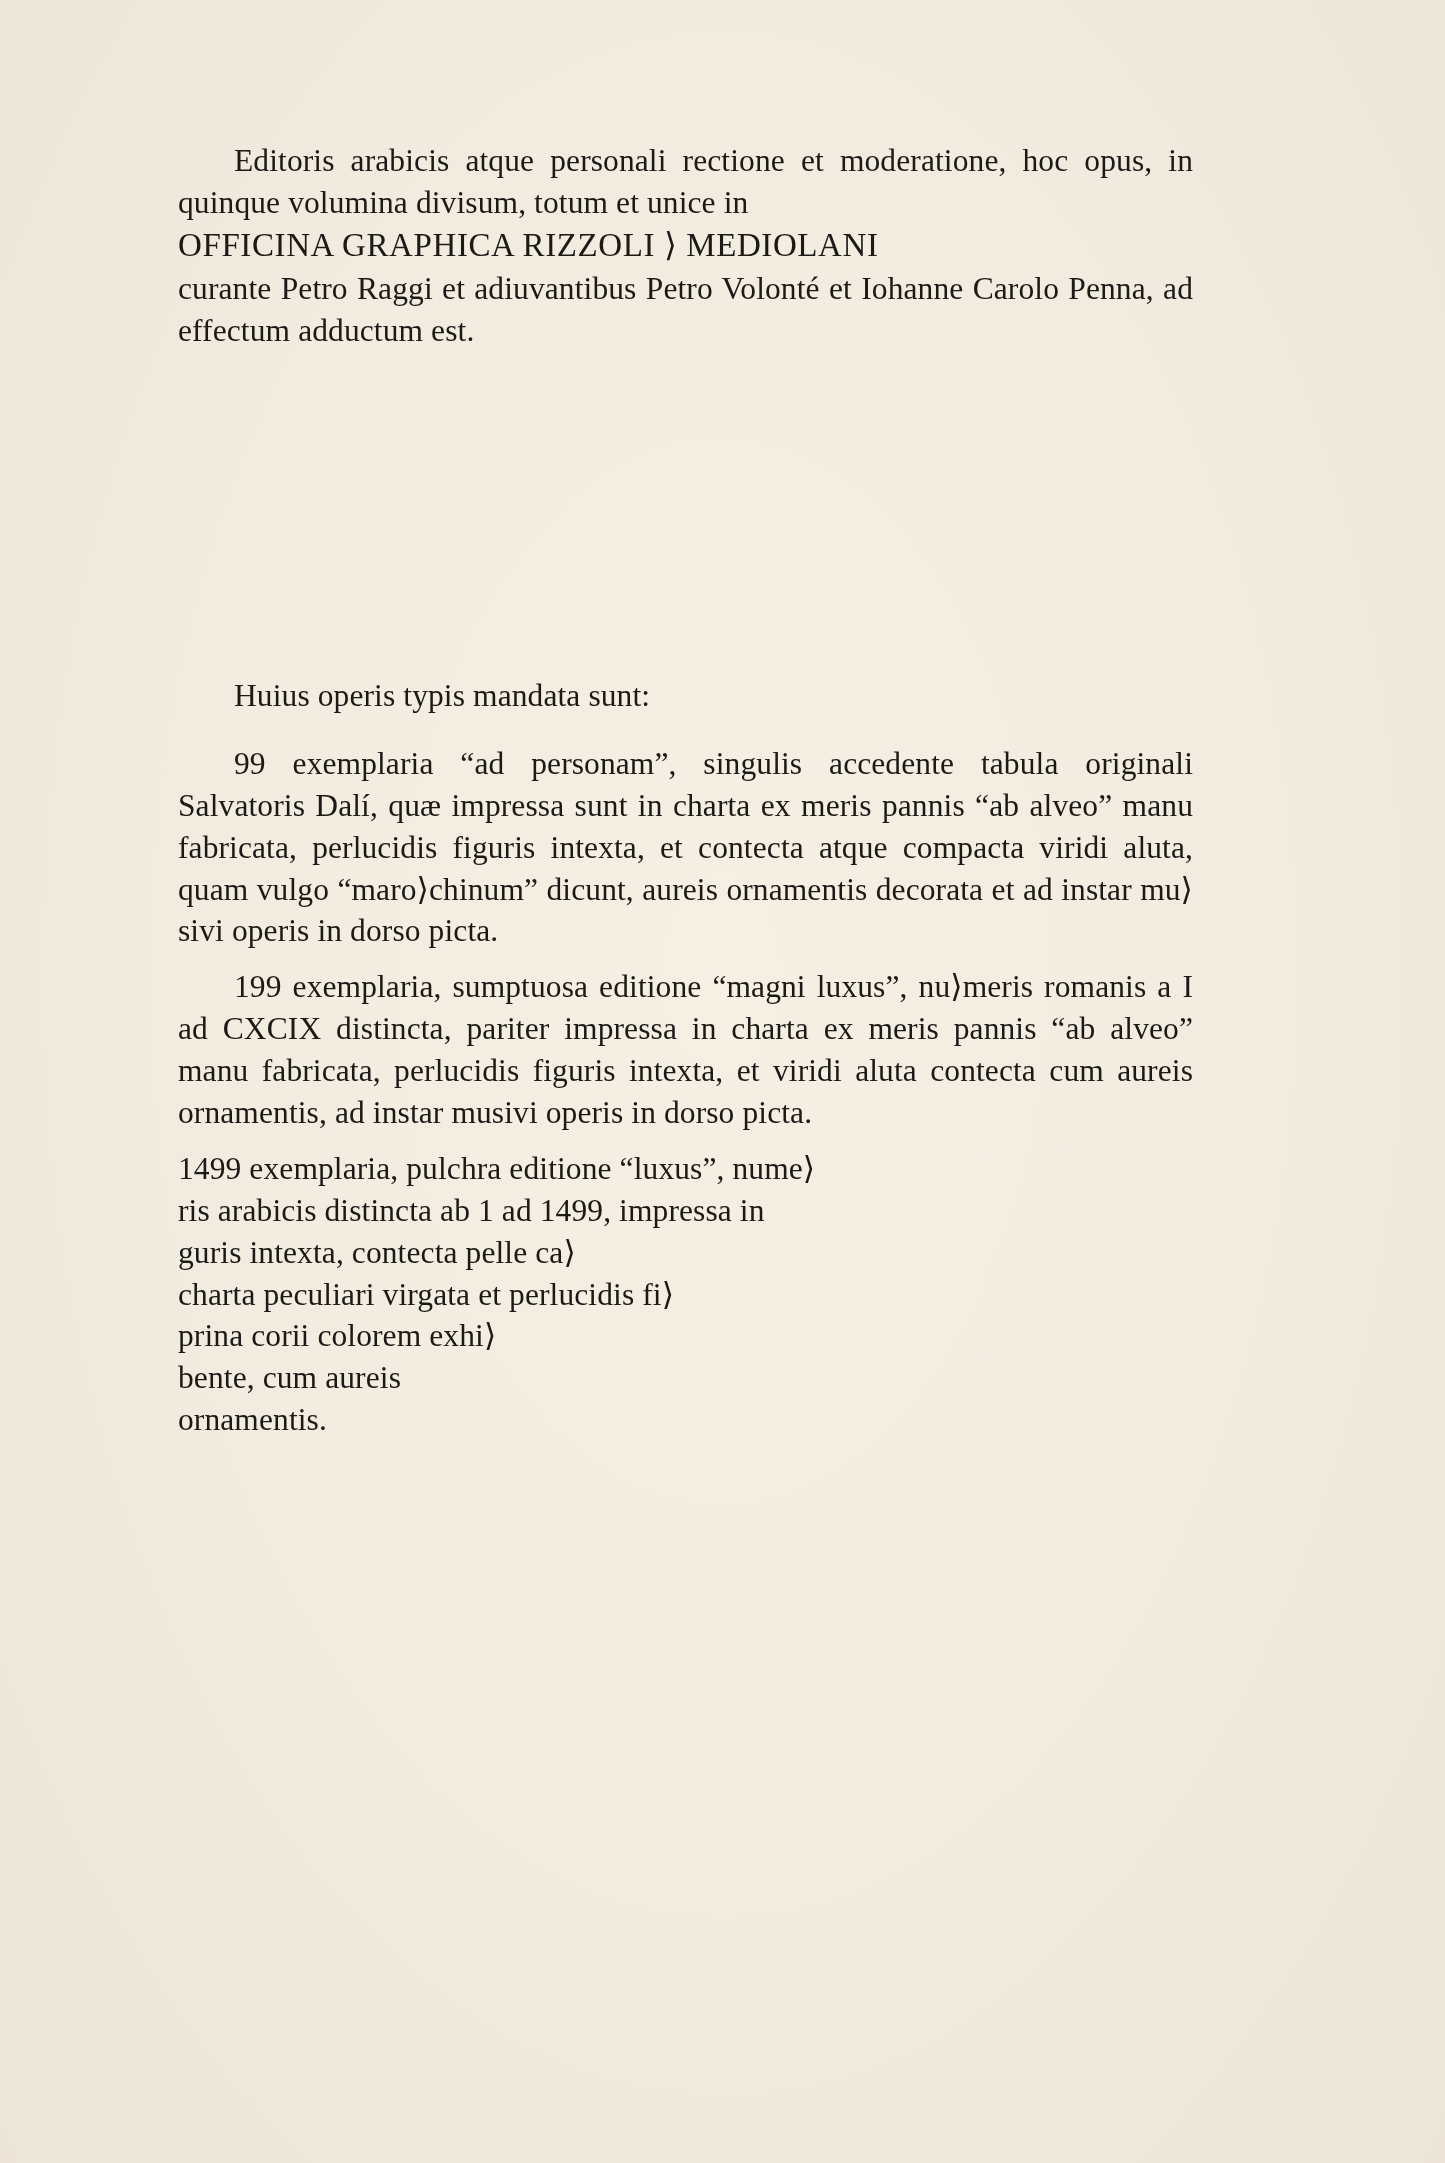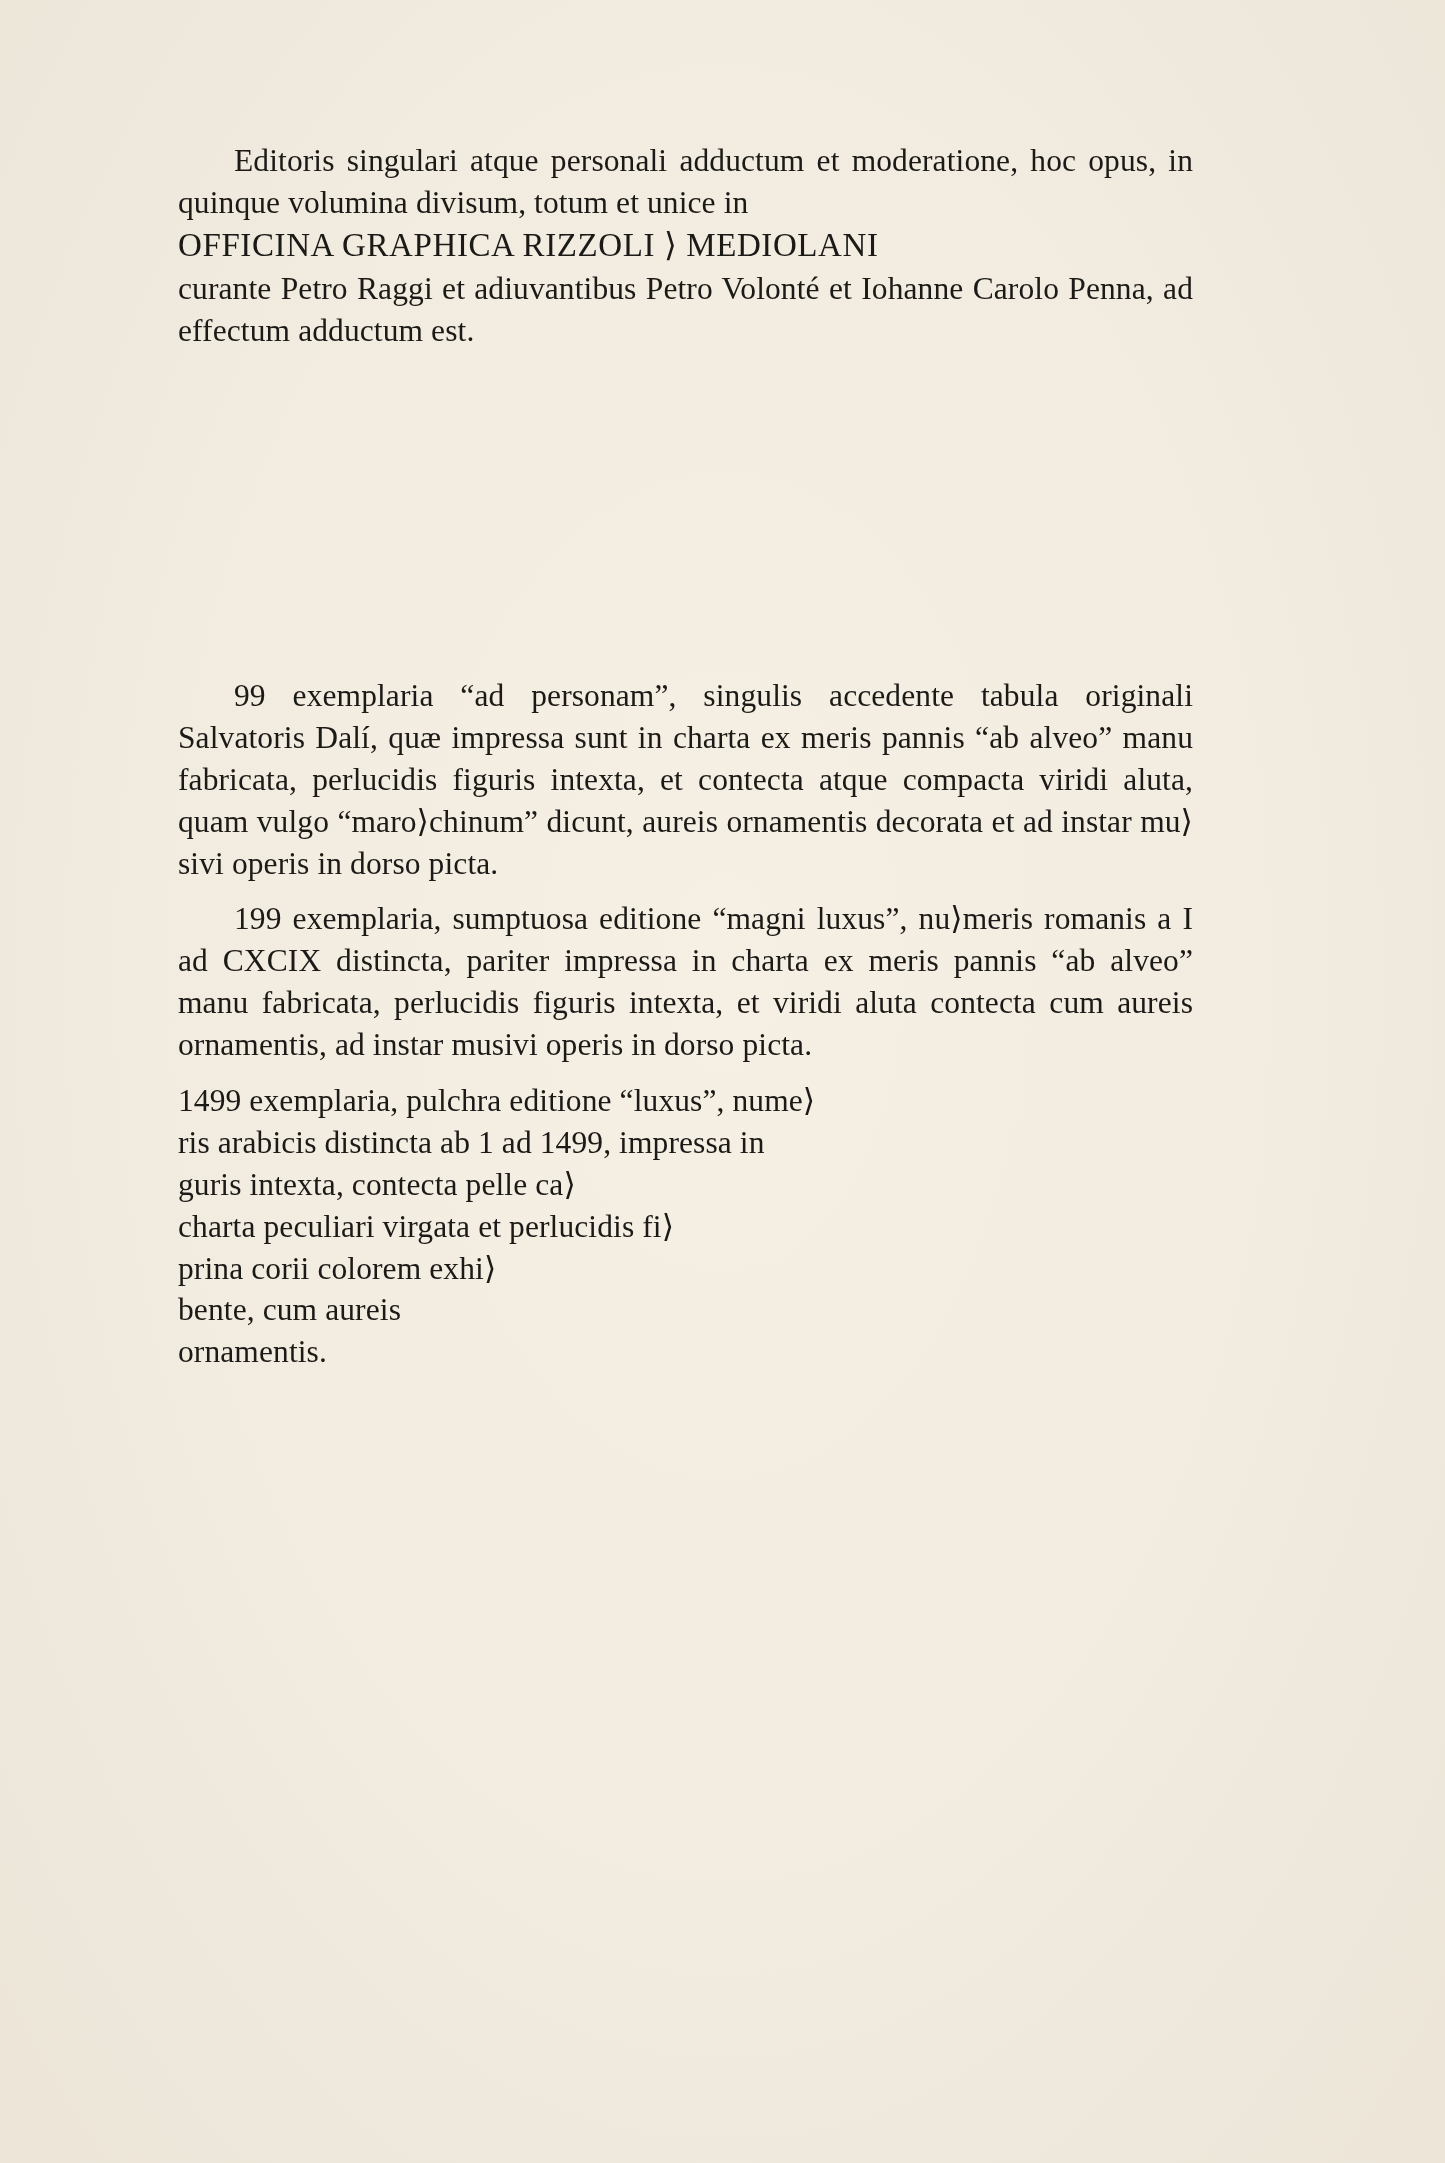--- a/index.html
+++ b/index.html
@@ -86,32 +86,35 @@
 </style>
 </head>
 <body>
 
 <div class="paper"></div>
 
 <div class="page">
 
   <div class="textblock" id="colophon">
     <p class="indent">
-      <span>Editoris singulari atque personali adductum et moderatione, hoc opus, in quinque volumina divisum, totum et unice in</span>
+      <span>Editoris arabicis atque personali rectione et moderatione, hoc opus, in quinque volumina divisum, totum et unice in</span>
     </p>
     <p class="caps">
       <span>OFFICINA GRAPHICA RIZZOLI ⟩ MEDIOLANI</span>
     </p>
     <p>
       <span>curante Petro Raggi et adiuvantibus Petro Volonté et Iohanne Carolo Penna, ad effectum adductum est.</span>
     </p>
   </div>
 
   <div class="textblock" id="editions">
 
+    <p class="heading-line">
+      <span>Huius operis typis mandata sunt:</span>
+    </p>
 
     <p class="indent para">
       <span>99 exemplaria “ad personam”, singulis accedente tabula originali Salvatoris Dalí, quæ impressa sunt in charta ex meris pannis “ab alveo” manu fabricata, perlucidis figuris intexta, et contecta atque compacta viridi aluta, quam vulgo “maro⟩chinum” dicunt, aureis ornamentis decorata et ad instar mu⟩sivi operis in dorso picta.</span>
     </p>
 
     <p class="indent para">
       <span>199 exemplaria, sumptuosa editione “magni luxus”, nu⟩meris romanis a I ad CXCIX distincta, pariter impressa in charta ex meris pannis “ab alveo” manu fabricata, perlucidis figuris intexta, et viridi aluta contecta cum aureis ornamentis, ad instar musivi operis in dorso picta.</span>
     </p>
 
     <p class="funnel">

